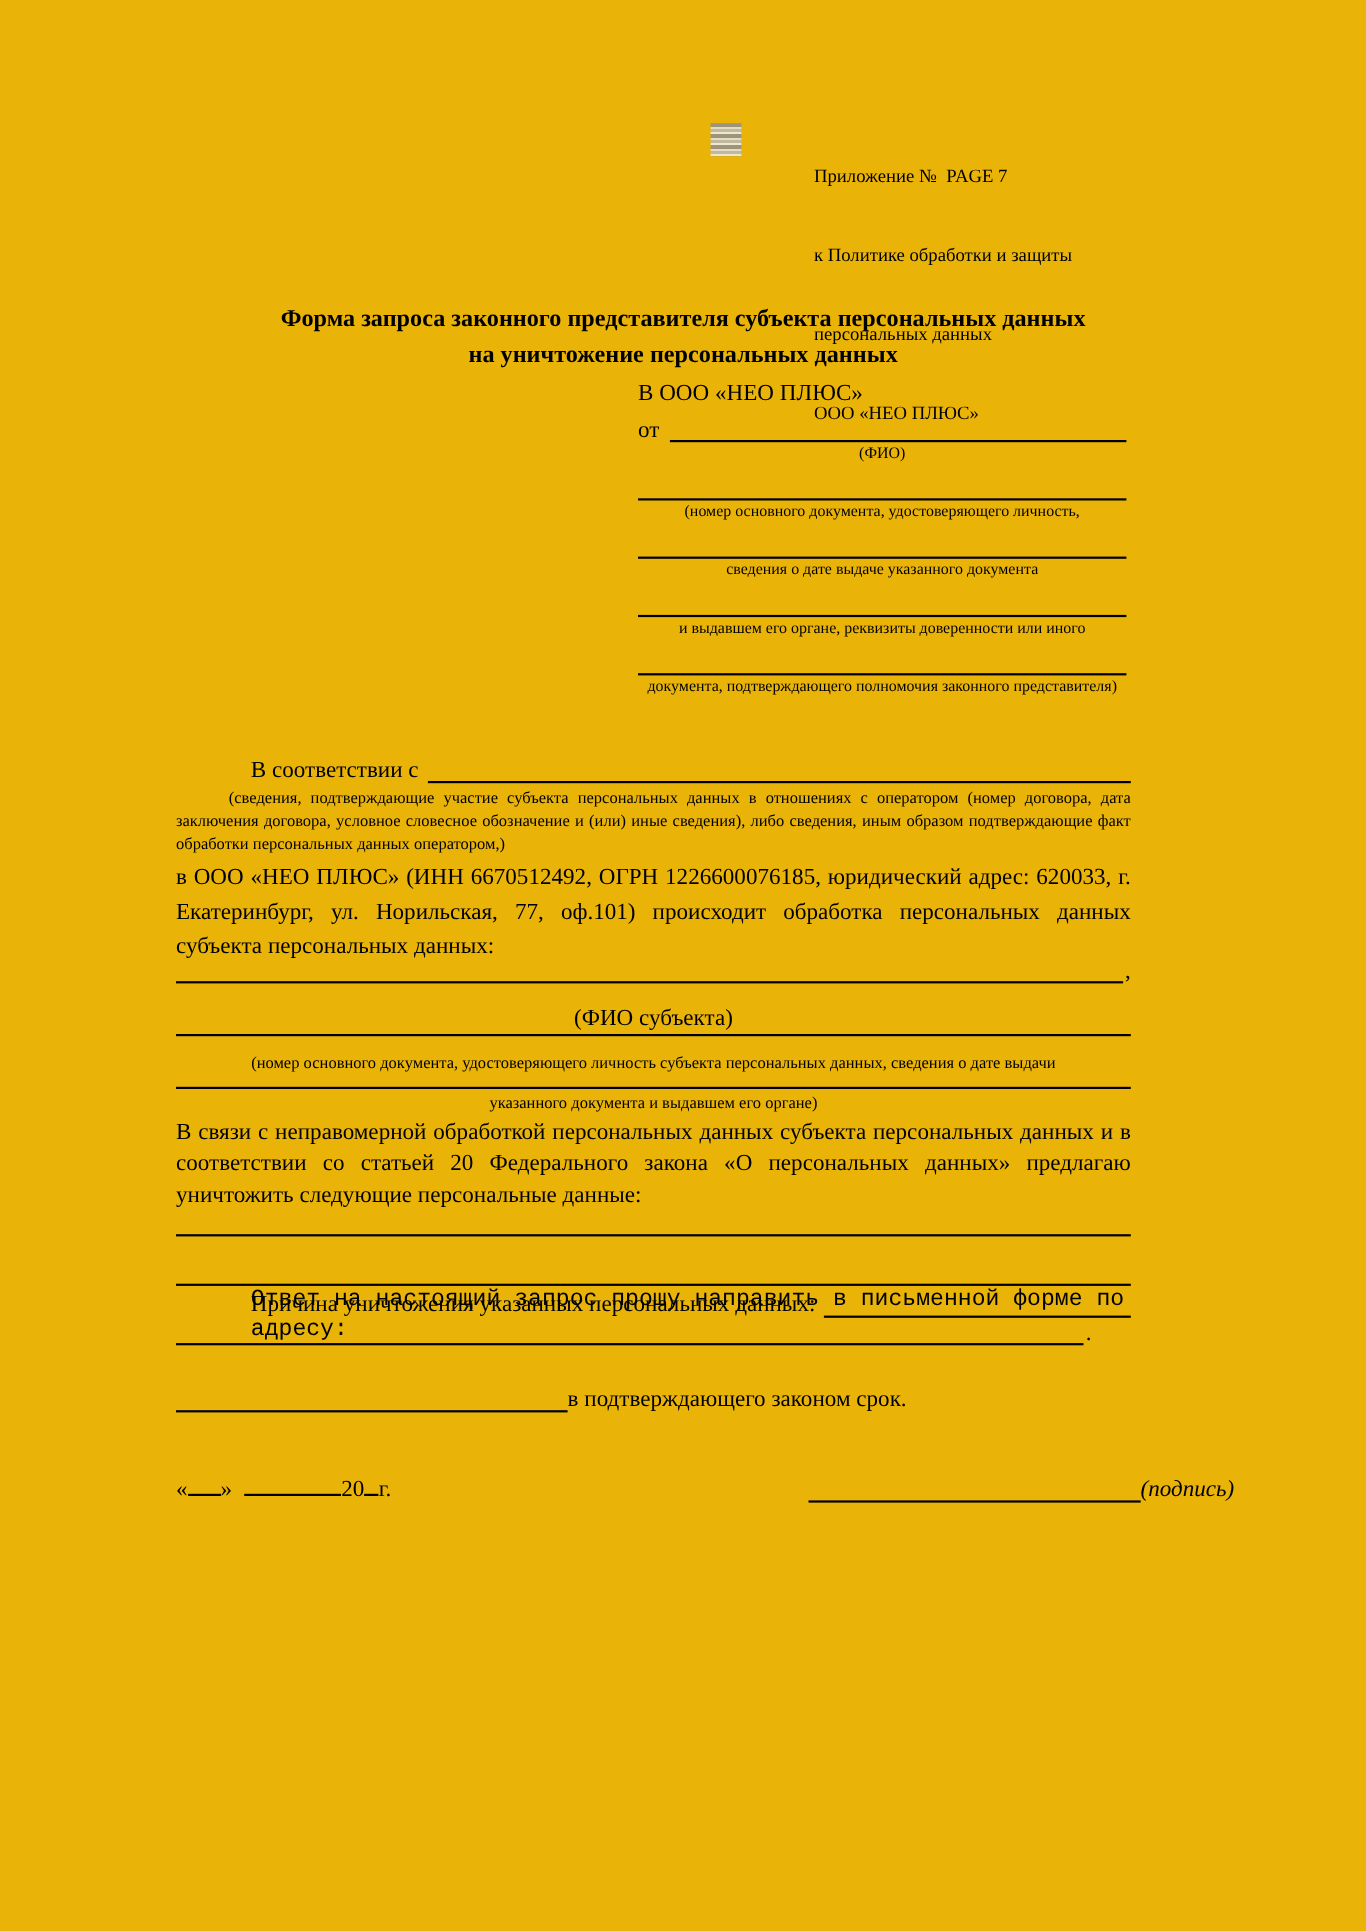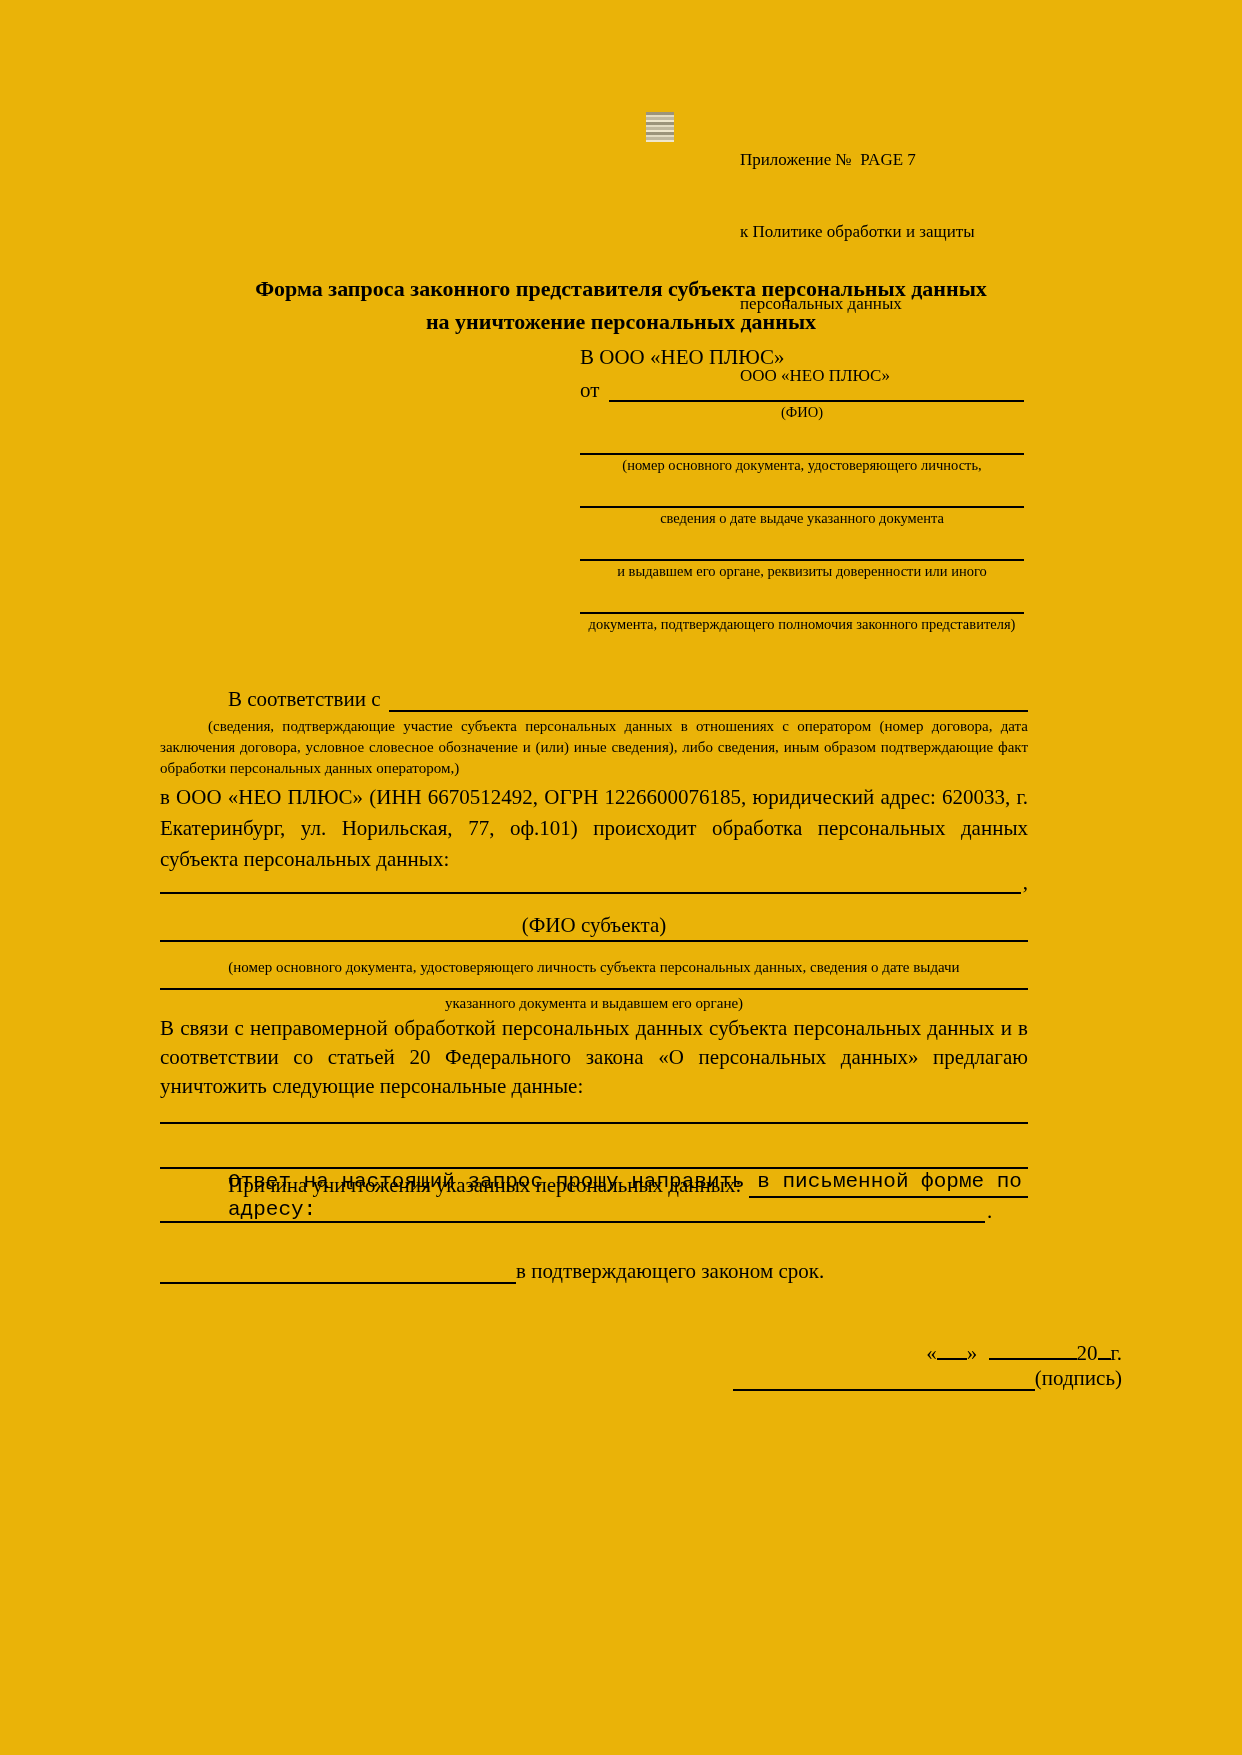--- a/index.html
+++ b/index.html
@@ -48,24 +48,23 @@
   }
   .para { line-height: 31px; text-align: justify; }
   .blank { border-bottom: 2px solid #000; }
   .tail-char { line-height: 24px; padding-left: 2px; }
   .cap-wide { font-size: 15px; line-height: 22px; text-align: center; }
   
   .footer {
     position: absolute; left: 160px; top: 1338px; width: 962px;
     display: flex; justify-content: space-between; align-items: flex-end;
     font-size: 21px;
-    flex-direction: column;
   }
   .du { display: inline-block; border-bottom: 2px solid #000; height: 20px; vertical-align: baseline; }
-  .sig-right { display: flex; align-items: flex-end; }
+  .sig-right { display: flex; align-items: flex-end; font-style: italic; }
 </style>
 </head>
 <body>
 
 <div class="page">
 
   <div class="stamp"></div>
   <div class="appendix">
     <div>Приложение №  PAGE 7</div>
     <div>к Политике обработки и защиты</div>

